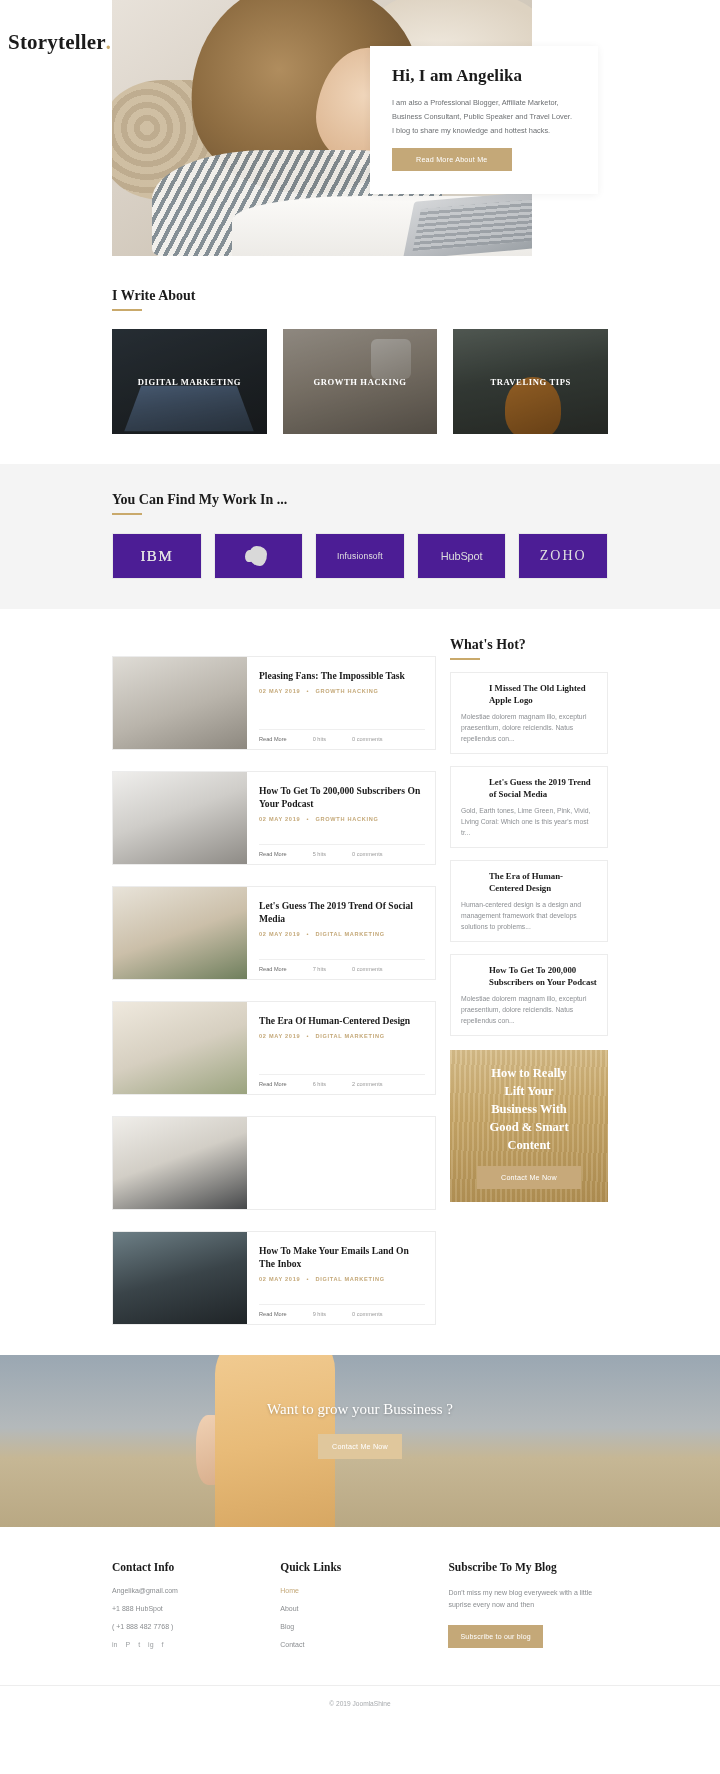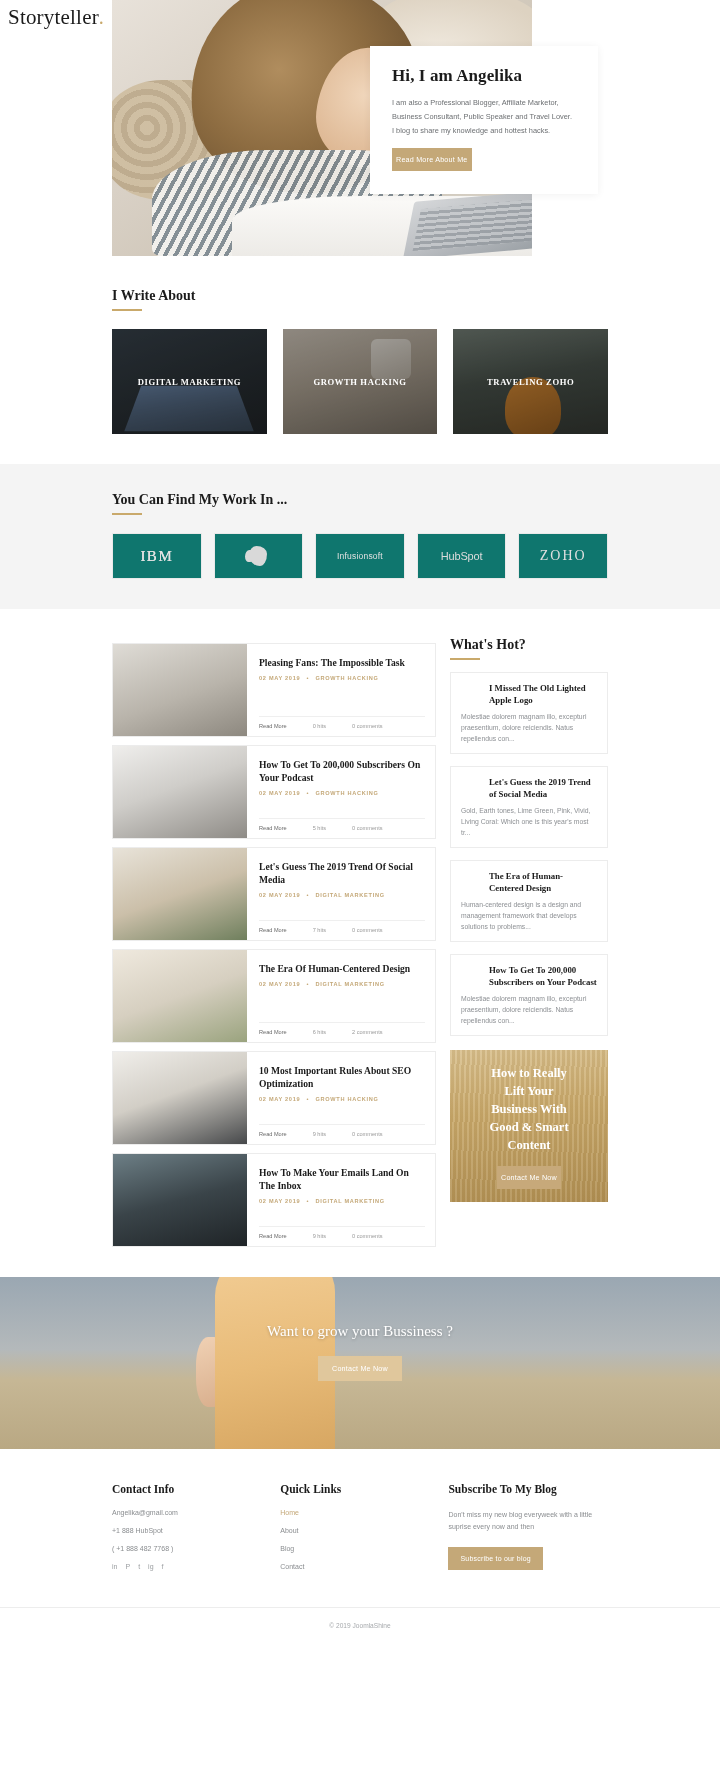--- a/index.html
+++ b/index.html
@@ -10,23 +10,23 @@
     color: #2b2b2b;
     -webkit-font-smoothing: antialiased;
   }
   .page { width: 720px; position: relative; overflow: hidden; }
 
   .serif { font-family: "Liberation Serif", serif; }
 
   
   .hero { position: relative; width: 720px; height: 262px; background:#fff; }
   .brand {
-    position: absolute; left: 8px; top: 5px;
+    position: absolute; left: 8px; top: 30px;
     font-family: "Liberation Serif", serif;
-    font-weight: 400; font-size: 21px; letter-spacing: .2px; color: #1b1b1b;
+    font-weight: 700; font-size: 21px; letter-spacing: .2px; color: #1b1b1b;
   }
   .brand .dot { color:#c9a96b; font-size: 20px; }
   .hero-photo {
     position: absolute; left: 112px; top: 0; width: 420px; height: 256px;
     overflow: hidden;
     background: linear-gradient(145deg,#e8e2da 0%, #d9d1c6 35%, #cfc6b8 60%, #e6e1d8 100%);
   }
   .hero-photo .ph-hair {
     position:absolute; left:78px; top:-20px; width:230px; height:215px;
     background: radial-gradient(ellipse at 40% 40%, #b08d5e 0%, #8d6c41 45%, #6d5231 80%);
@@ -78,21 +78,21 @@
     background:#ffffff; padding: 20px 22px 0 22px;
     box-shadow: 0 1px 8px rgba(0,0,0,.06);
   }
   .hero-card h1 {
     font-family:"Liberation Serif", serif; font-size: 17px; font-weight: 700;
     color:#1b1b1b; margin-bottom: 10px; letter-spacing: .1px;
   }
   .hero-card p { font-size: 7.4px; line-height: 14px; color:#6c6f72; margin-bottom: 10px; }
   .btn-gold {
     display:inline-block; background:#c4a878; color:#ffffff;
-    font-size: 7.2px; letter-spacing:.2px; padding: 7px 4px; border:0; cursor:pointer;
+    font-size: 7.2px; letter-spacing:.2px; padding: 7px 24px; border:0; cursor:pointer;
   }
 
   
   .wrap { width: 720px; padding: 0 112px; }
   .sec-head {
     font-family:"Liberation Serif", serif; font-size: 14px; font-weight: 700;
     color:#1b1b1b; position:relative; padding-bottom: 7px; display:inline-block;
   }
   .sec-head:after{
     content:""; position:absolute; left:0; bottom:0; width:30px; height:2px; background:#c9a96b;
@@ -119,42 +119,42 @@
   .img-gh:after{ content:""; position:absolute; left:88px; top:10px; width:40px; height:40px;
      border-radius:6px; background:linear-gradient(160deg,#e4e0da,#b5aea4); }
   .img-tt { background: linear-gradient(170deg,#6d7a74 0%, #3f4a46 45%, #2a302d 100%); }
   .img-tt:after{ content:""; position:absolute; left:52px; top:48px; width:56px; height:62px;
      border-radius:50% 50% 40% 40%; background:linear-gradient(160deg,#d2852f,#8d5418); }
 
   
   .work { background:#f4f4f4; padding: 26px 112px 30px; }
   .logo-row { display:flex; gap:12px; margin-top:18px; }
   .logo-box {
-    width: 96px; height: 46px; background:#0f766e; border:1px solid #e9e9e9;
+    width: 96px; height: 46px; background:#4c1d95; border:1px solid #e9e9e9;
     display:flex; align-items:center; justify-content:center; cursor:pointer;
   }
   .lg-ibm { font-family:"Liberation Serif", serif; font-size:15px; letter-spacing:1.5px; color:#e3e3e3;
             text-shadow: 0 0 0 #ddd; }
   .lg-ever { width:18px; height:20px; background:#d9d9d9;
              border-radius:42% 58% 40% 60% / 45% 40% 60% 55%; position:relative; }
   .lg-ever:after{ content:""; position:absolute; left:-4px; top:4px; width:8px; height:12px;
              background:#d9d9d9; border-radius:60% 10% 40% 50%; }
   .lg-inf { font-size:8.5px; color:#e1e1e1; letter-spacing:.2px; }
   .lg-hub { font-size:11px; color:#dcdcdc; letter-spacing:-.2px; }
   .lg-zoho { font-family:"Liberation Serif", serif; font-size:14px; color:#e0e0e0; letter-spacing:2px; }
 
   
   .blog { padding: 26px 112px 0; display:flex; gap:14px; align-items:flex-start; }
   .col-new { width: 326px; }
   .col-hot { width: 158px; }
   .new-head { display:flex; align-items:flex-end; justify-content:space-between; }
   .viewall { font-size:7px; color:#8a8a8a; cursor:pointer; padding-bottom:4px; }
 
   .post {
-    display:flex; background:#fff; border:1px solid #ececec; margin-top:8px; cursor:pointer;
+    display:flex; background:#fff; border:1px solid #ececec; margin-top:21px; cursor:pointer;
   }
   .post .thumb { width:134px; height:92px; flex:0 0 134px; }
   .post .body { flex:1; padding: 12px 10px 0 12px; display:flex; flex-direction:column; }
   .post h3 {
     font-family:"Liberation Serif", serif; font-size:9.6px; font-weight:700;
     color:#1b1b1b; line-height:13px; margin-bottom:6px;
   }
   .post .meta { font-size:5.6px; letter-spacing:.7px; color:#c4a878; font-weight:700; }
   .post .meta .sep { color:#c4a878; margin:0 4px; }
   .post .meta .cat { color:#c4a878; }
@@ -264,21 +264,21 @@
         <div class="lbl">DIGITAL MARKETING</div>
       </div>
       <div class="cat-card">
         <div class="img img-gh"></div>
         <div class="ov"></div>
         <div class="lbl">GROWTH HACKING</div>
       </div>
       <div class="cat-card">
         <div class="img img-tt"></div>
         <div class="ov"></div>
-        <div class="lbl">TRAVELING ZOHO</div>
+        <div class="lbl">TRAVELING TIPS</div>
       </div>
     </div>
   </div>
 
   <div class="work">
     <div class="sec-head serif">You Can Find My Work In ...</div>
     <div class="logo-row">
       <div class="logo-box">
         <span class="lg-ibm">IBM</span>
       </div>
@@ -364,33 +364,20 @@
           <div class="foot">
             <span class="rm">Read More</span>
             <span>6 hits</span>
             <span>2 comments</span>
           </div>
         </div>
       </div>
 
       <div class="post">
         <div class="thumb t5"></div>
-        <div class="body">
-          <h3>10 Most Important Rules About SEO Optimization</h3>
-          <div class="meta">
-            <span>02 MAY 2019</span>
-            <span class="sep">•</span>
-            <span class="cat">GROWTH HACKING</span>
-          </div>
-          <div class="foot">
-            <span class="rm">Read More</span>
-            <span>9 hits</span>
-            <span>0 comments</span>
-          </div>
-        </div>
       </div>
 
       <div class="post">
         <div class="thumb t6"></div>
         <div class="body">
           <h3>How To Make Your Emails Land On The Inbox</h3>
           <div class="meta">
             <span>02 MAY 2019</span>
             <span class="sep">•</span>
             <span class="cat">DIGITAL MARKETING</span>

